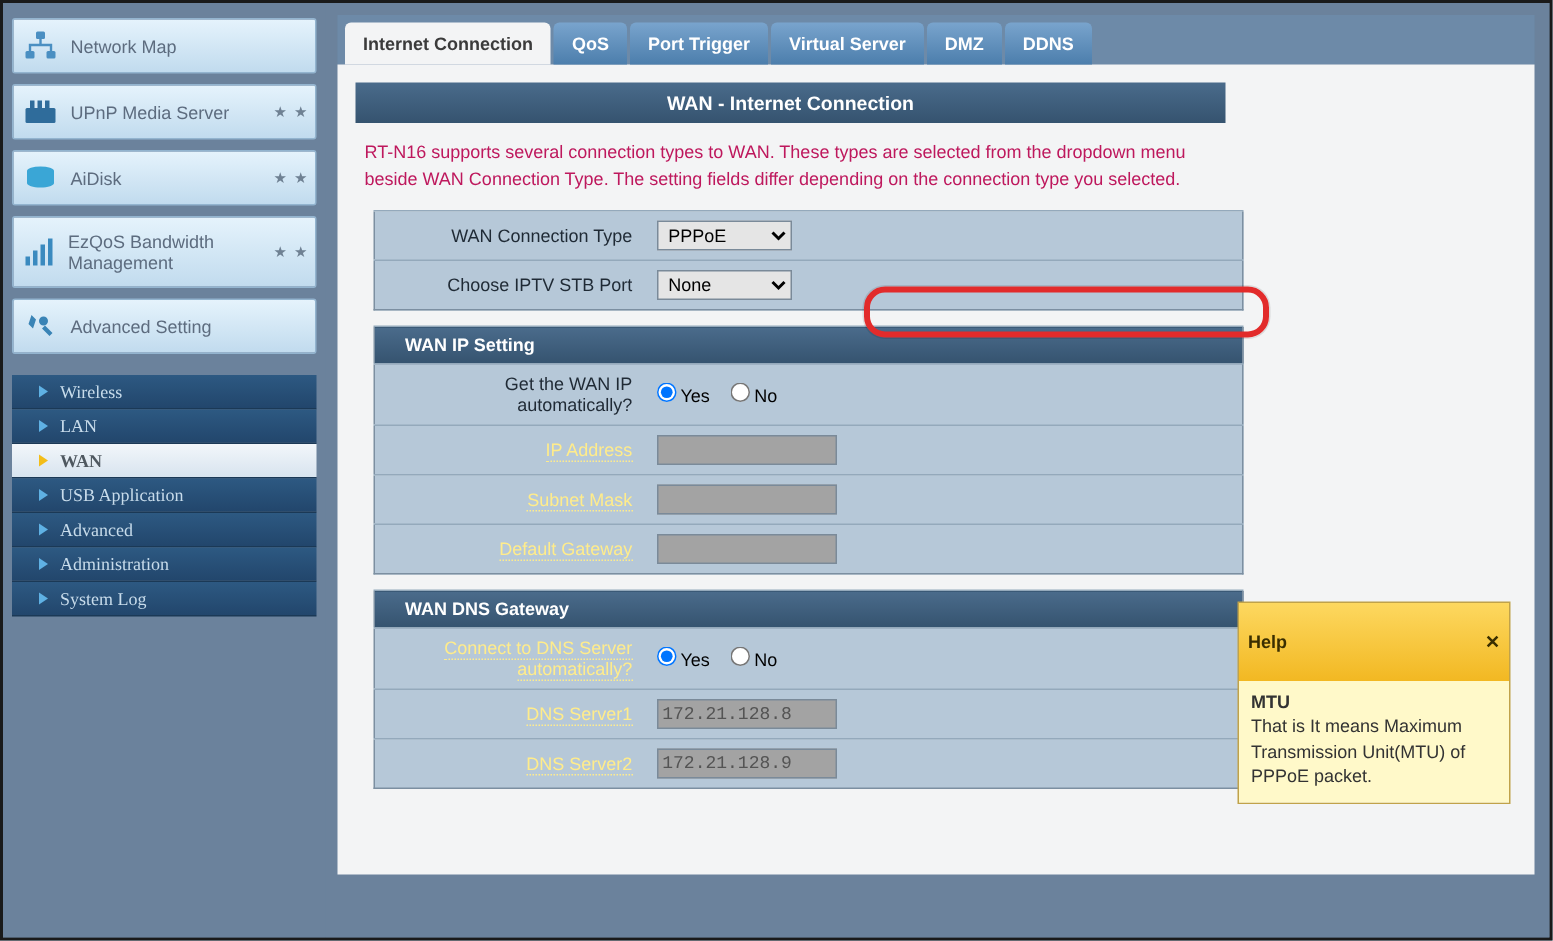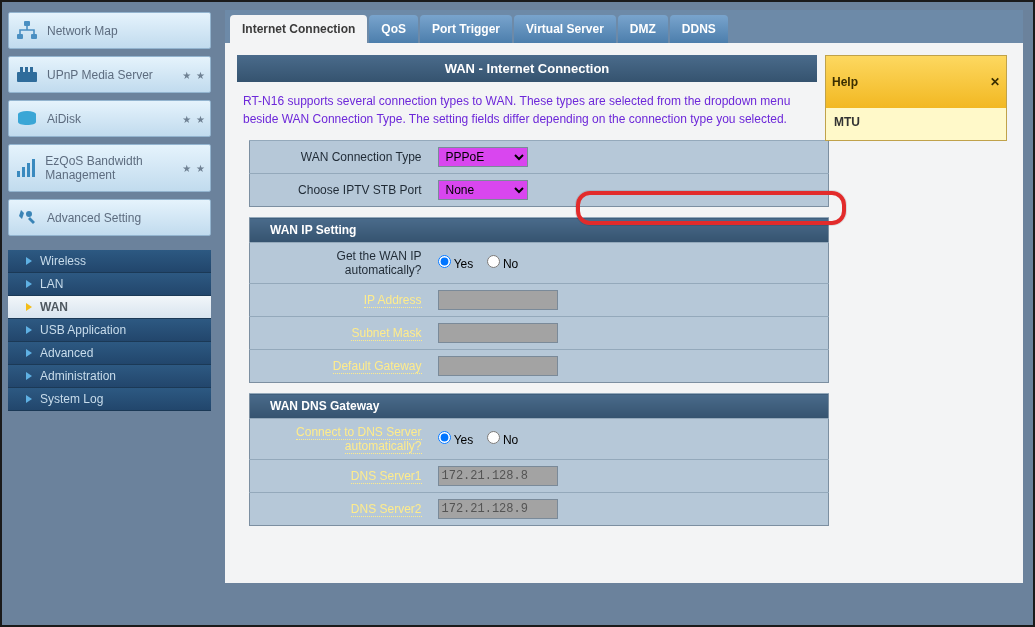--- a/index.html
+++ b/index.html
@@ -39,20 +39,21 @@
   }
   .sb-item.tall { height: 48px; }
   .sb-item .stars {
     position: absolute; right: 4px; top: 50%; transform: translateY(-50%);
     color:#6f8193; font-size:10px; letter-spacing:1px;
   }
   .sb-icon { width: 24px; height: 24px; display:flex;align-items:center;justify-content:center; }
 
   .sb-sub {
     margin-top: 14px;
+    font-family: Liberation Serif, serif;
   }
   .sb-sub .sub {
     display:flex; align-items:center;
     height:23px;
     padding-left:18px;
     background: linear-gradient(#2d5982,#22466c);
     color:#c8dceb;
     font-size:12px;
     cursor:pointer; border-bottom:1px solid #1b3956;
     gap:8px;
@@ -105,21 +106,21 @@
   .title-bar{
     background: linear-gradient(#4a6b8b,#35536f);
     color:#fff;
     text-align:center;
     padding:6px;
     font-weight:bold;
     font-size:13px;
   }
   .desc {
     padding:10px 6px 12px 6px;
-    color:#6d28d9;
+    color:#be185d;
     font-size:12px;
     line-height:1.5;
   }
 
   
   table.form{
     width:100%;
     border-collapse:collapse;
     border:1px solid #7c8fa1;
     margin-bottom:10px;
@@ -150,21 +151,21 @@
     font-size:12px;
     padding:1px 3px;
     height:20px;
     border:1px solid #7a8a99;
     background:#fff;
   }
   input[type=text]:disabled{
     background:#a3a3a3;
     font-family:Liberation Mono, monospace;
   }
-  select{background:#d946ef;}
+  select{background:#e5e5e5;}
   .radio-pair label{margin-right:10px;}
 
   
   .highlight-ring{
     position:absolute;
     border:4px solid #e22b2b;
     border-radius:14px;
     left:359px; top:189px;
     width:270px; height:34px;
     pointer-events:none;
@@ -187,21 +188,21 @@
   .help-head .x{cursor:pointer;color:#3a2e00;font-weight:bold;}
   .help-body{
     background:#fff9c9;
     padding:6px 8px 10px 8px;
     color:#333; font-size:12px; line-height:1.35;
   }
   .help-body b{font-weight:bold;}
 
   
   .content-with-help{
-    display:flex; gap:8px; align-items:flex-start;
+    display:flex; gap:8px; align-items:flex-end;
   }
   .content-col{ flex:1; min-width:0; }
 </style>
 </head>
 <body>
 
 <div class="layout">
 
   <div class="sidebar">
     <div class="sb-item">
@@ -382,20 +383,21 @@
         </div>
 
         <div style="width:186px">
           <div class="help-box" style="position:static">
             <div class="help-head">
               <span>Help</span>
               <span class="x">✕</span>
             </div>
             <div class="help-body">
               <b>MTU</b><br>
+              <span>That is It means Maximum Transmission Unit(MTU) of PPPoE packet.</span>
             </div>
           </div>
         </div>
       </div>
     </div>
 
     <div class="highlight-ring"></div>
   </div>
 </div>
 

